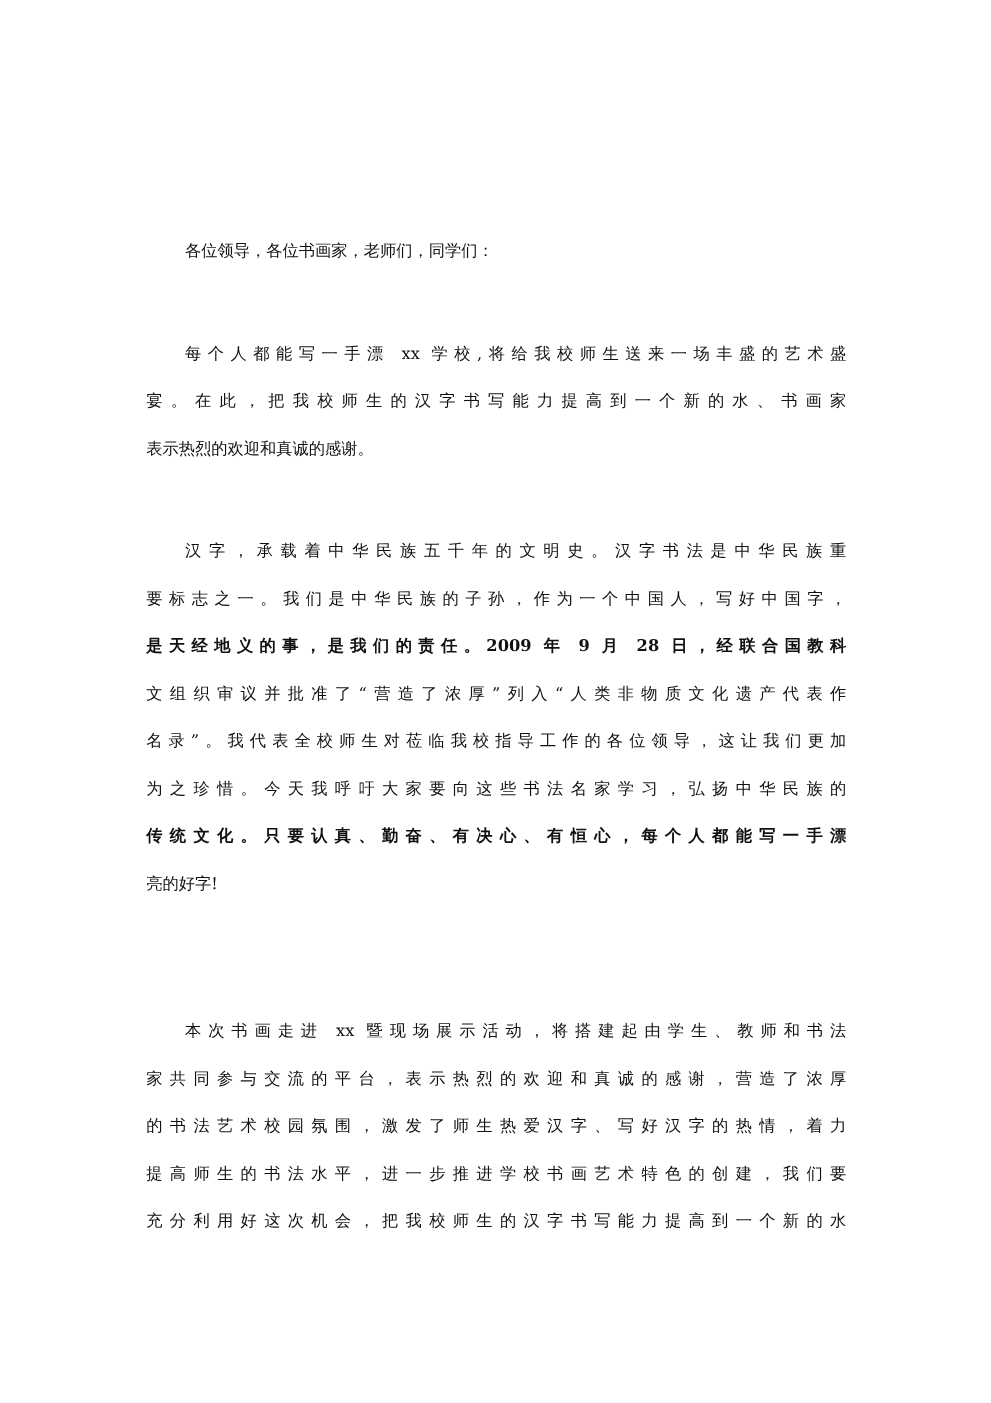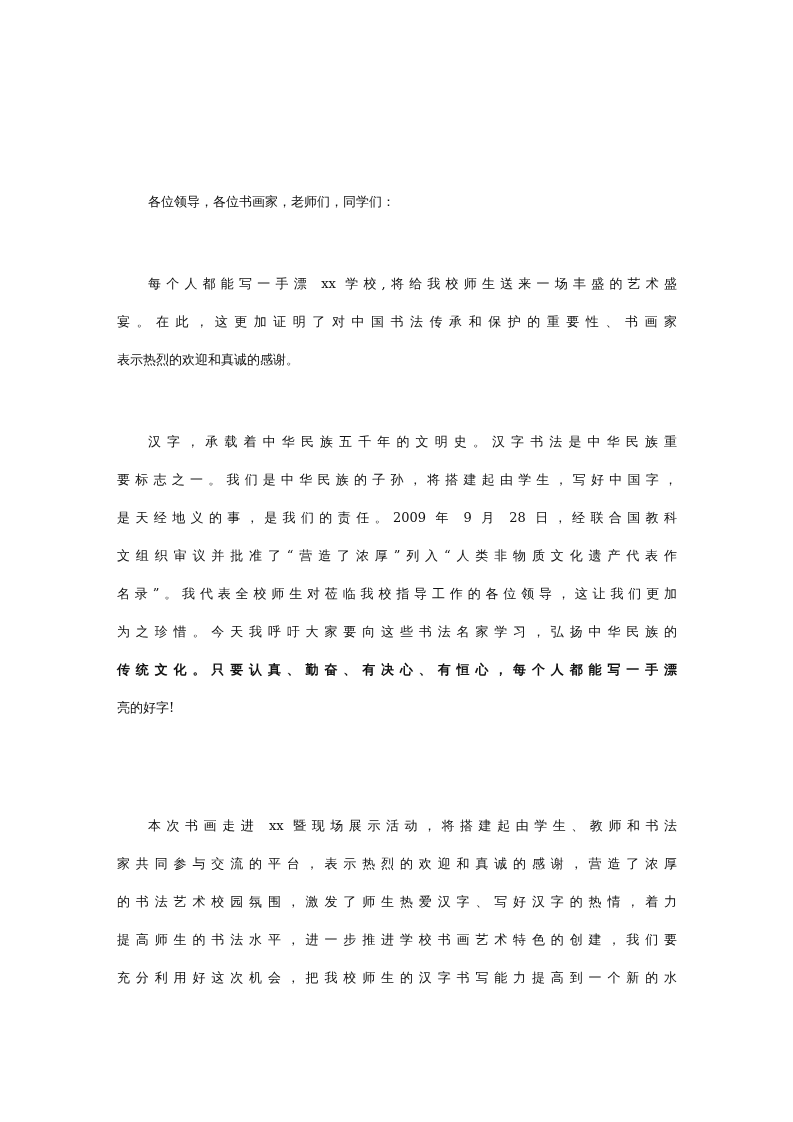--- a/index.html
+++ b/index.html
@@ -24,28 +24,28 @@
   .line.last { text-align-last: left; }
 </style>
 </head>
 <body>
 
 <div class="page">
   <div class="line first last" style="top:191px;">各位领导，各位书画家，老师们，同学们：</div>
 
   <div>
     <div class="line first" style="top:273px;">每个人都能写一手漂 xx 学校,将给我校师生送来一场丰盛的艺术盛</div>
-    <div class="line" style="top:311px;">宴。在此，这更加证明了对中国书法传承和保护的重要性、书画家</div>
+    <div class="line" style="top:311px;">宴。在此，把我校师生的汉字书写能力提高到一个新的水、书画家</div>
     <div class="line last" style="top:349px;">表示热烈的欢迎和真诚的感谢。</div>
   </div>
 
   <div>
     <div class="line first" style="top:431px;">汉字，承载着中华民族五千年的文明史。汉字书法是中华民族重</div>
-    <div class="line" style="top:469px;">要标志之一。我们是中华民族的子孙，将搭建起由学生，写好中国字，</div>
-    <div class="line" style="top:507px;">是天经地义的事，是我们的责任。2009 年 9 月 28 日，经联合国教科</div>
+    <div class="line" style="top:469px;">要标志之一。我们是中华民族的子孙，作为一个中国人，写好中国字，</div>
+    <div class="line" style="top:507px;font-weight:bold;">是天经地义的事，是我们的责任。2009 年 9 月 28 日，经联合国教科</div>
     <div class="line" style="top:545px;">文组织审议并批准了“营造了浓厚”列入“人类非物质文化遗产代表作</div>
     <div class="line" style="top:583px;">名录”。我代表全校师生对莅临我校指导工作的各位领导，这让我们更加</div>
     <div class="line" style="top:621px;">为之珍惜。今天我呼吁大家要向这些书法名家学习，弘扬中华民族的</div>
     <div class="line" style="top:659px;font-weight:bold;">传统文化。只要认真、勤奋、有决心、有恒心，每个人都能写一手漂</div>
     <div class="line last" style="top:697px;">亮的好字!</div>
   </div>
 
   <div>
     <div class="line first" style="top:815px;">本次书画走进 xx 暨现场展示活动，将搭建起由学生、教师和书法</div>
     <div class="line" style="top:853px;">家共同参与交流的平台，表示热烈的欢迎和真诚的感谢，营造了浓厚</div>

